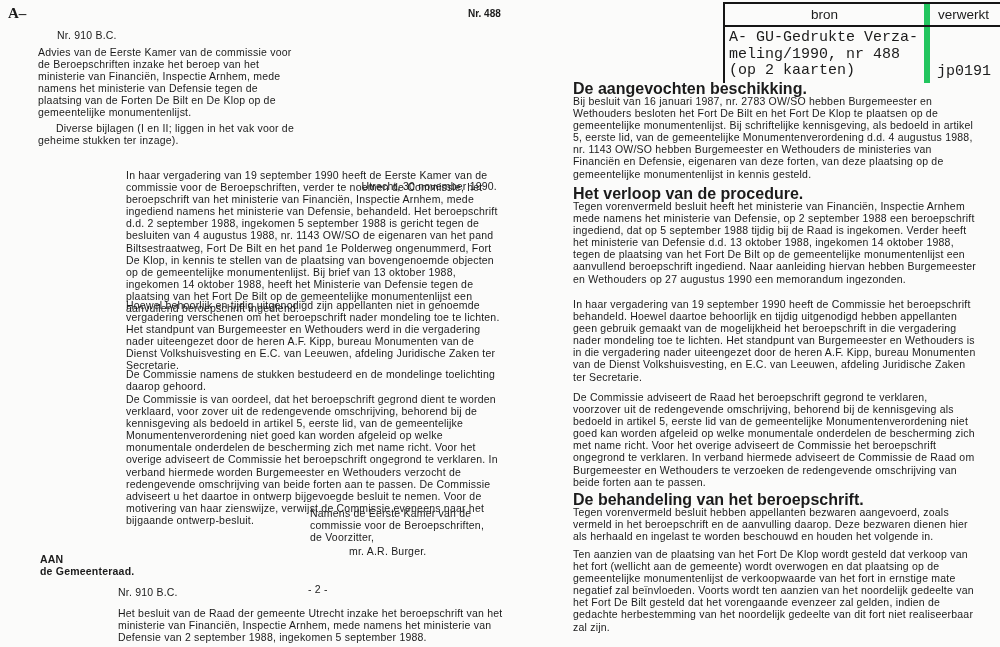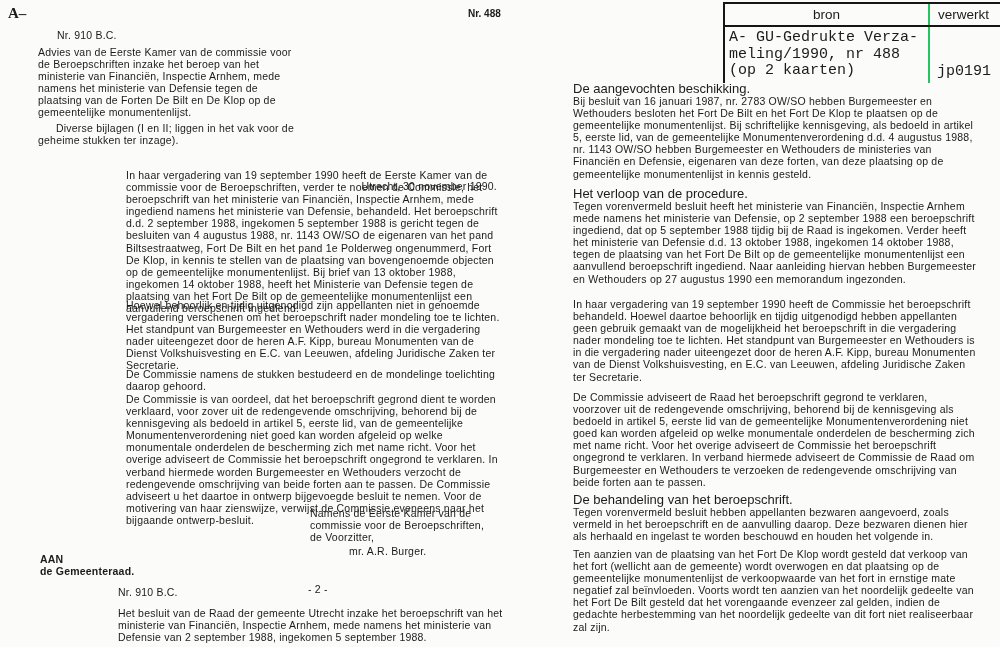--- a/index.html
+++ b/index.html
@@ -10,25 +10,25 @@
   }
   .abs{position:absolute;}
   .body-text{font-size:10.5px;line-height:12.1px;letter-spacing:0.02em;}
   .bold{font-weight:bold;}
   .margin-mark{font-family:"Liberation Serif",serif;font-weight:bold;font-size:15px;}
   .doc-title{font-weight:bold;font-size:13px;letter-spacing:0.9px;}
   .doc-number{font-weight:bold;font-size:10px;margin-left:36px;}
   .right-align{text-align:right;}
   .indent-first{text-indent:18px;}
   .sig-line{display:block;}
-  .section-heading{font-weight:normal;font-size:13px;line-height:12.1px;}
+  .section-heading{font-weight:bold;font-size:16px;line-height:12.1px;}
   
   .stamp{left:723px;top:2px;width:277px;border-top:2px solid #151515;border-left:2px solid #151515;}
   .stamp .row{display:flex;}
-  .stamp .c1{width:205px;border-right:2px solid #22c55e;box-sizing:border-box;}
+  .stamp .c1{width:205px;border-right:6px solid #22c55e;box-sizing:border-box;}
   .stamp .c2{flex:1;}
   .stamp .hdr{border-bottom:2px solid #151515;}
   .stamp .hdr .c1{text-align:center;font-size:13.5px;padding:3px 0 3px;}
   .stamp .hdr .c2{font-size:13.5px;padding:3px 0 3px 8px;}
   .stamp .bodyrow .c1{font-family:"Liberation Mono",monospace;font-size:15px;line-height:16.5px;padding:3px 0 3px 4px;white-space:nowrap;}
   .stamp .bodyrow .c2{font-family:"Liberation Mono",monospace;font-size:15px;display:flex;align-items:flex-end;padding:0 0 3px 7px;}
   .bottom-note{font-family:"Liberation Mono",monospace;font-size:14.5px;letter-spacing:0.3px;white-space:nowrap;}
 </style>
 </head>
 <body>

